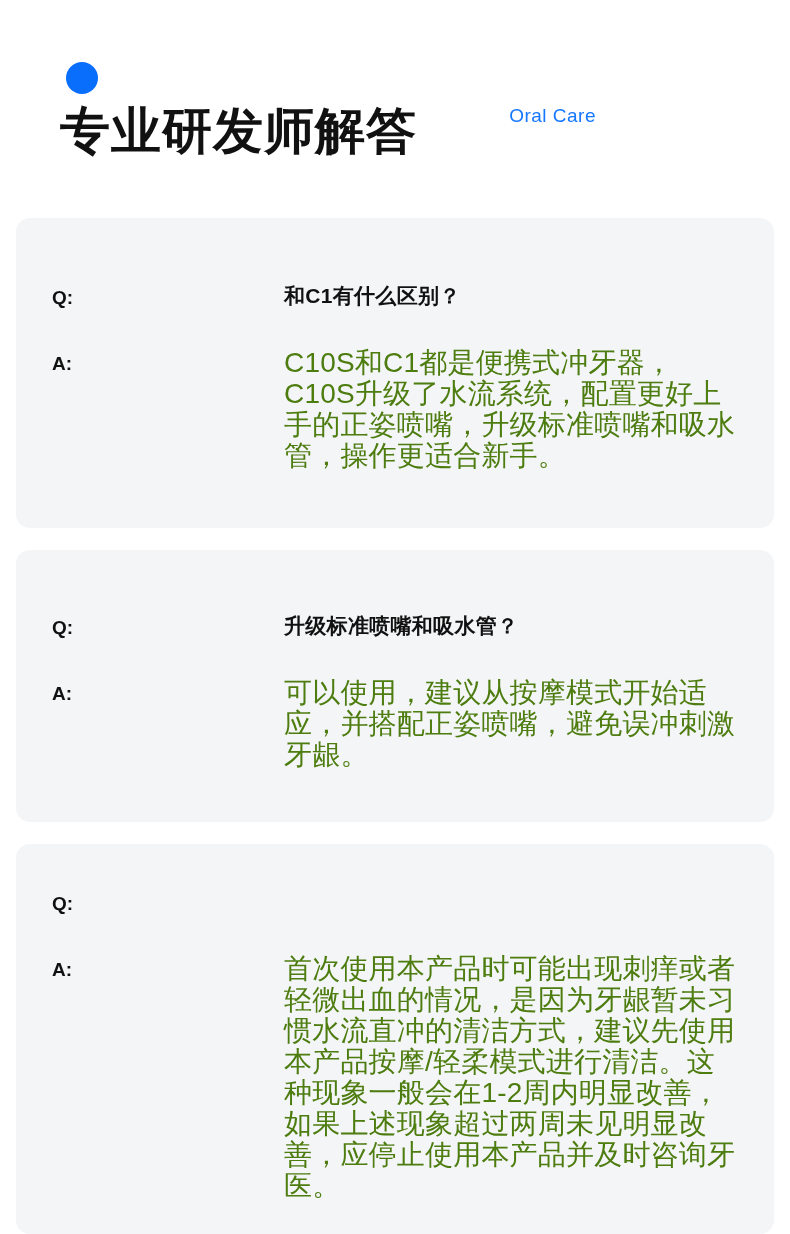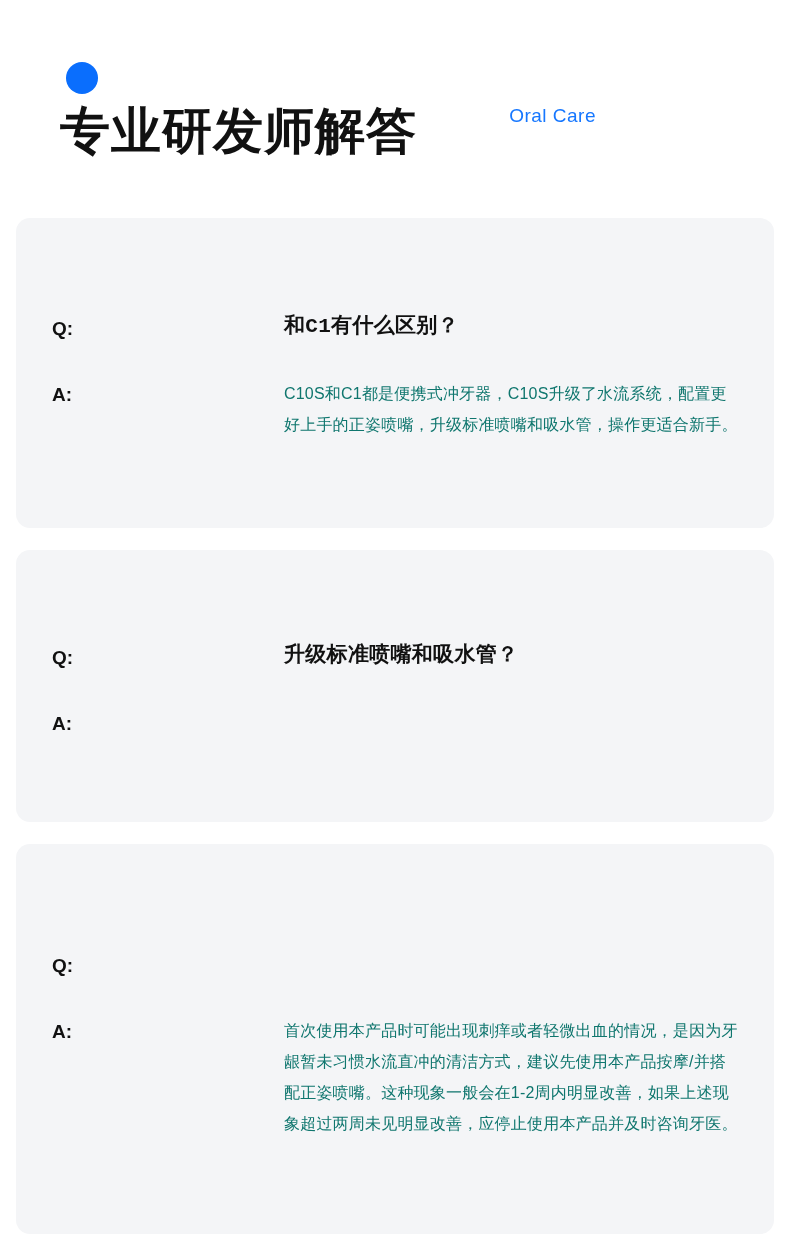--- a/index.html
+++ b/index.html
@@ -102,27 +102,26 @@
   }
   .qa-body {
     flex: 1 1 auto;
   }
   .q-text {
     font-size: 21px;
     line-height: 30px;
     font-weight: 700;
     color: #111111;
     letter-spacing: 0.3px;
-    font-family: Liberation Mono, monospace;
   }
   .a-text {
-    font-size: 16px;
+    font-size: 28px;
     line-height: 31px;
     font-weight: 400;
-    color: #0f766e;
+    color: #4d7c0f;
     letter-spacing: 0.2px;
   }
 
   
   .card.c1 .rows { margin-top: 6px; }
   .card.c2 .rows { margin-top: 8px; }
   .card.c3 .rows { margin-top: 10px; }
 </style>
 </head>
 <body>
@@ -161,34 +160,37 @@
         <div class="qa-row">
           <div class="qa-mark">Q:</div>
           <div class="qa-spacer"></div>
           <div class="qa-body">
             <div class="q-text">升级标准喷嘴和吸水管？</div>
           </div>
         </div>
         <div class="qa-row">
           <div class="qa-mark">A:</div>
           <div class="qa-spacer"></div>
+          <div class="qa-body">
+            <div class="a-text">可以使用，建议从按摩模式开始适应，并搭配正姿喷嘴，避免误冲刺激牙龈。</div>
+          </div>
         </div>
       </div>
     </div>
 
     <div class="card c3">
       <div class="rows">
         <div class="qa-row">
           <div class="qa-mark">Q:</div>
           <div class="qa-spacer"></div>
         </div>
         <div class="qa-row">
           <div class="qa-mark">A:</div>
           <div class="qa-spacer"></div>
           <div class="qa-body">
-            <div class="a-text">首次使用本产品时可能出现刺痒或者轻微出血的情况，是因为牙龈暂未习惯水流直冲的清洁方式，建议先使用本产品按摩/并搭配正姿喷嘴。这种现象一般会在1-2周内明显改善，如果上述现象超过两周未见明显改善，应停止使用本产品并及时咨询牙医。</div>
+            <div class="a-text">首次使用本产品时可能出现刺痒或者轻微出血的情况，是因为牙龈暂未习惯水流直冲的清洁方式，建议先使用本产品按摩/轻柔模式进行清洁。这种现象一般会在1-2周内明显改善，如果上述现象超过两周未见明显改善，应停止使用本产品并及时咨询牙医。</div>
           </div>
         </div>
       </div>
     </div>
 
   </div>
 </div>
 
 </body></html>

